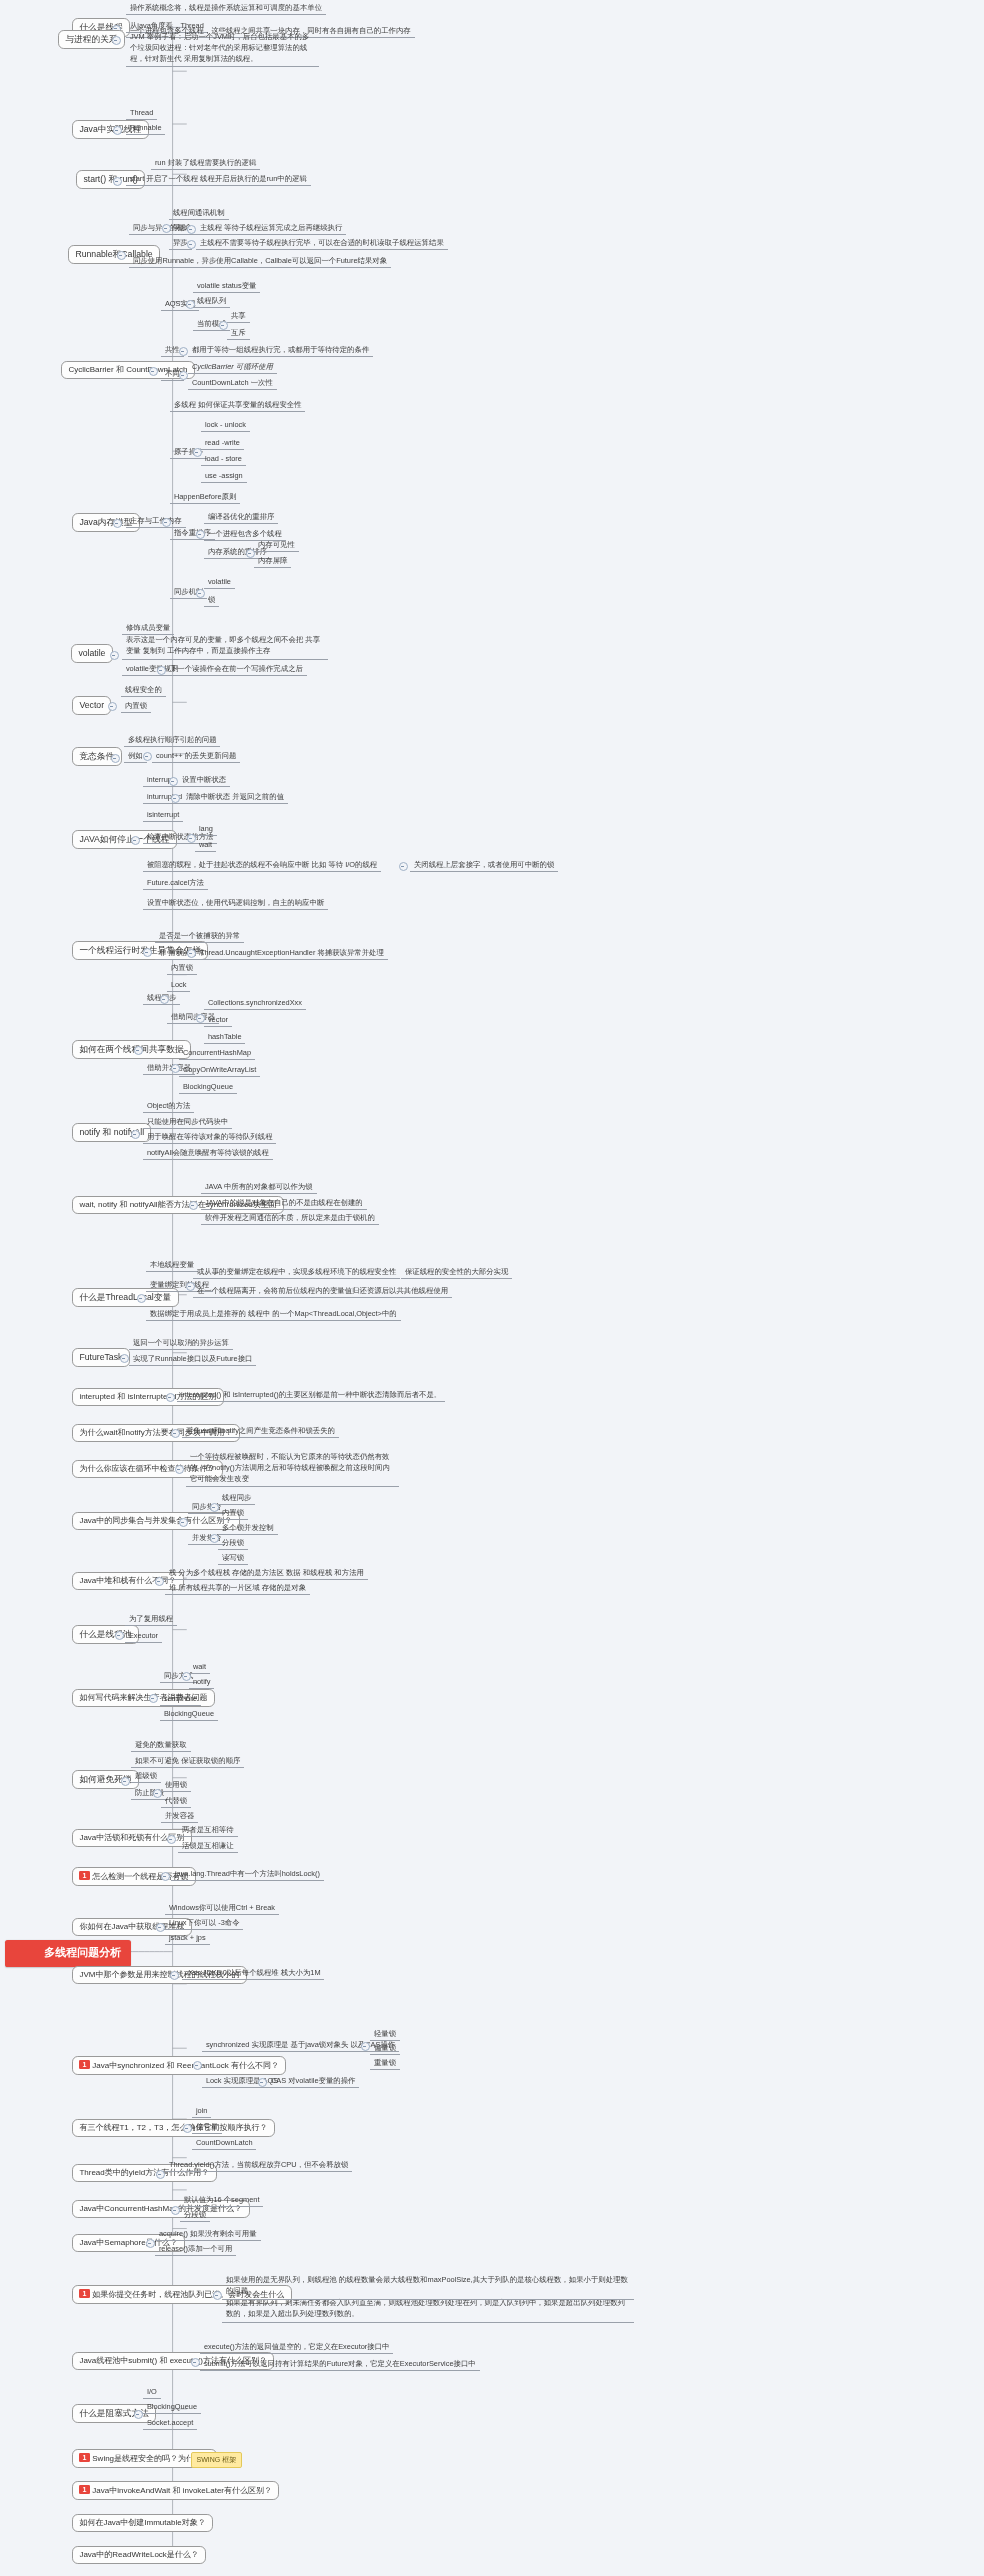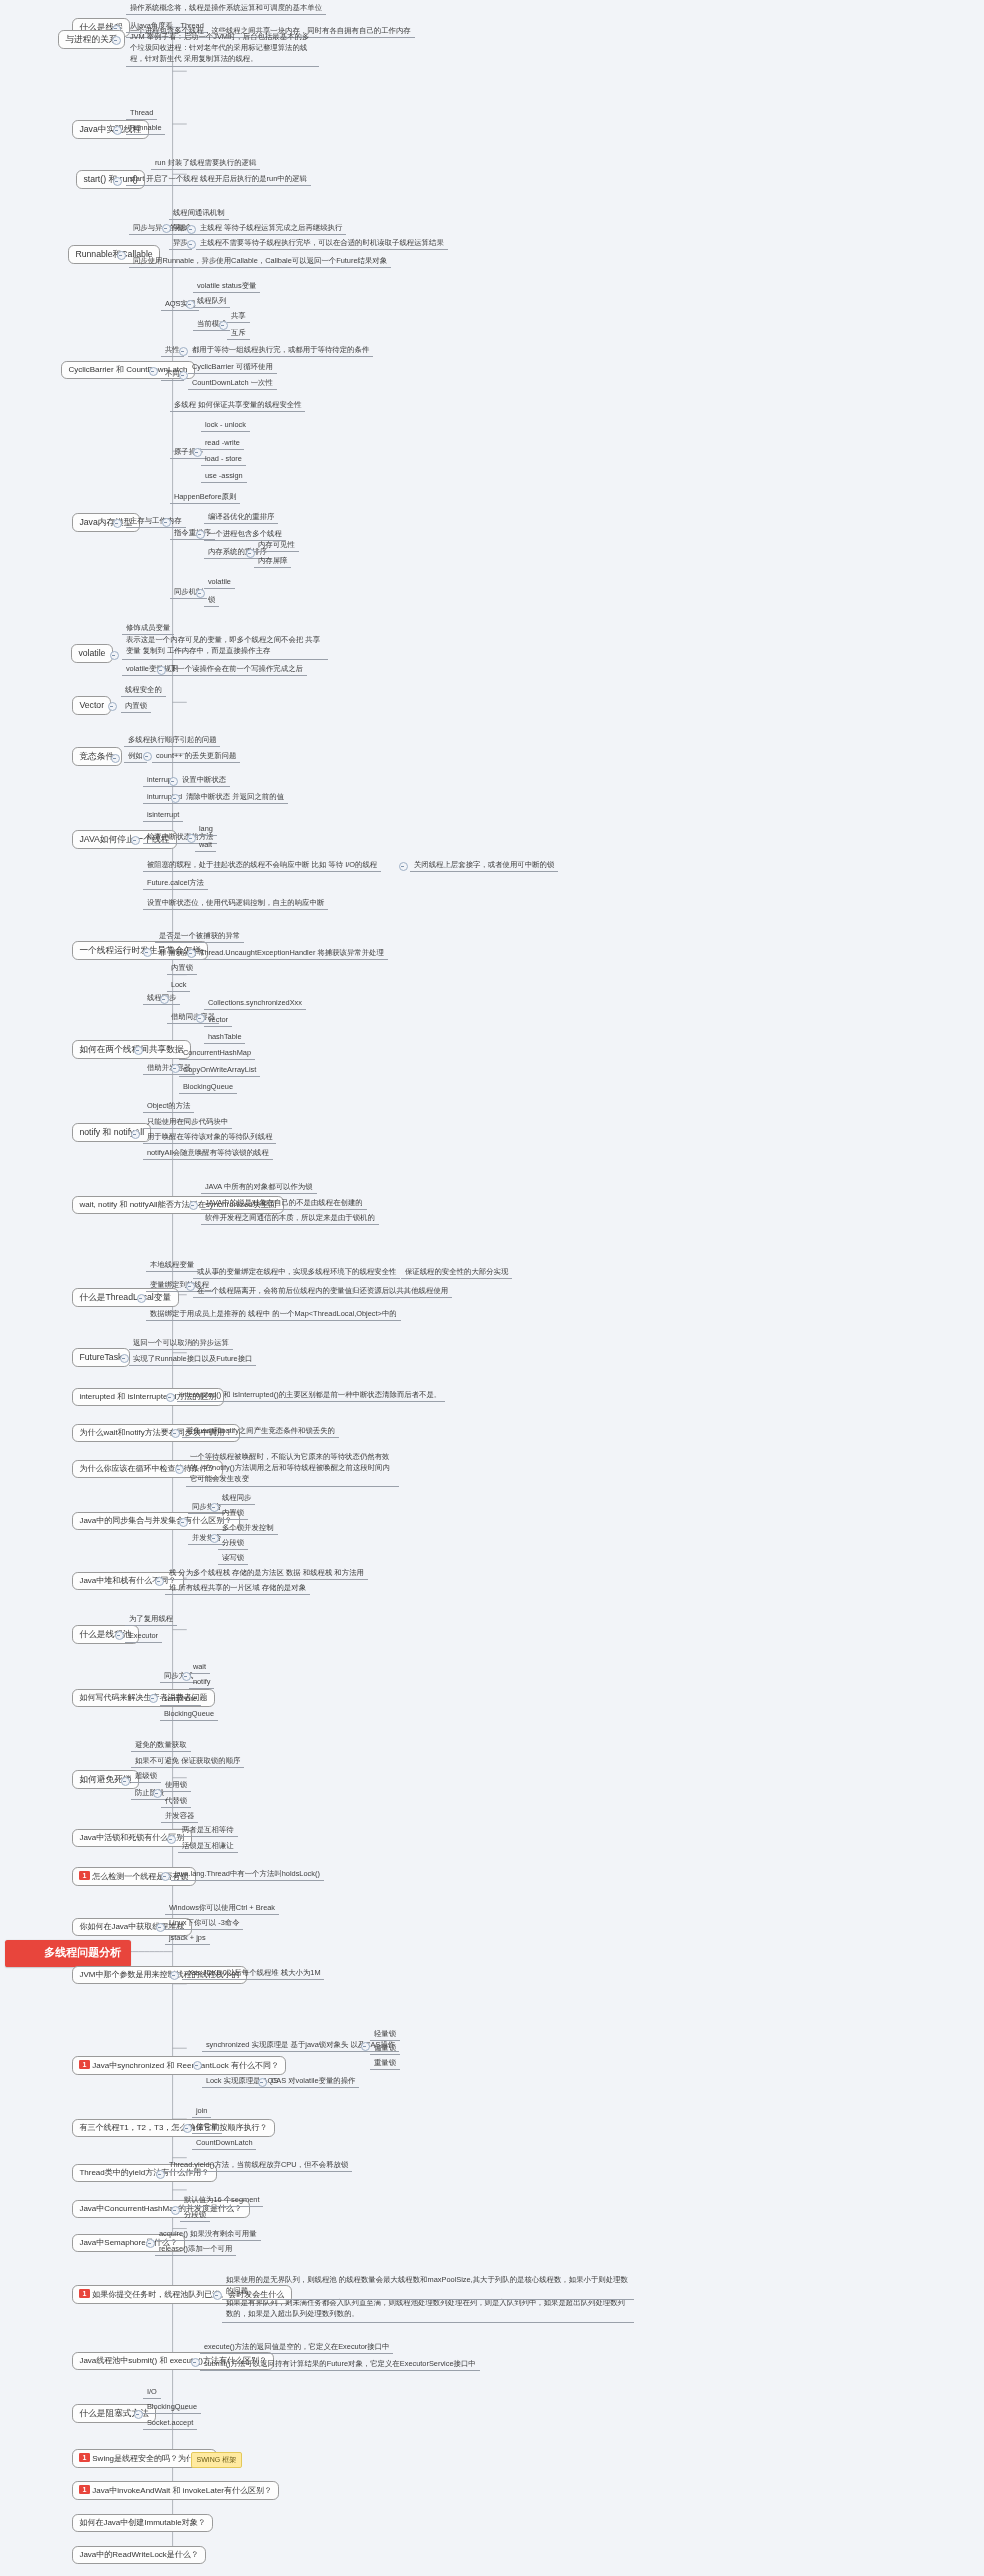--- a/index.html
+++ b/index.html
@@ -157,21 +157,21 @@
   <div class="node lvu" style="left:193px;top:295px;">线程队列</div>
   <div class="node lvu" style="left:193px;top:318px;">当前模式</div>
   <div class="handle" style="left:219px;top:321px;"></div>
   <div class="node lvu" style="left:227px;top:310px;">共享</div>
   <div class="node lvu" style="left:227px;top:327px;">互斥</div>
   <div class="node lvu" style="left:161px;top:344px;">共性</div>
   <div class="handle" style="left:179px;top:347px;"></div>
   <div class="node lvu" style="left:188px;top:344px;">都用于等待一组线程执行完，或都用于等待待定的条件</div>
   <div class="node lvu" style="left:161px;top:368px;">不同</div>
   <div class="handle" style="left:179px;top:371px;"></div>
-  <div class="node lvu" style="left:188px;top:361px;">CyclicBarrier 可循环使用</div>
+  <div class="node lvu" style="left:188px;top:361px;font-style:italic;">CyclicBarrier 可循环使用</div>
   <div class="node lvu" style="left:188px;top:377px;">CountDownLatch 一次性</div>
 
   <div class="node lv1" style="left:72px;top:191px;top:513px;">Java内存模型</div>
   <div class="handle" style="left:113px;top:519px;"></div>
   <div class="node lvu" style="left:126px;top:515px;">主存与工作内存</div>
   <div class="handle" style="left:162px;top:518px;"></div>
   <div class="node lvu" style="left:170px;top:399px;">多线程 如何保证共享变量的线程安全性</div>
   <div class="node lvu" style="left:170px;top:446px;">原子操作</div>
   <div class="handle" style="left:193px;top:448px;"></div>
   <div class="node lvu" style="left:201px;top:419px;">lock - unlock</div>

